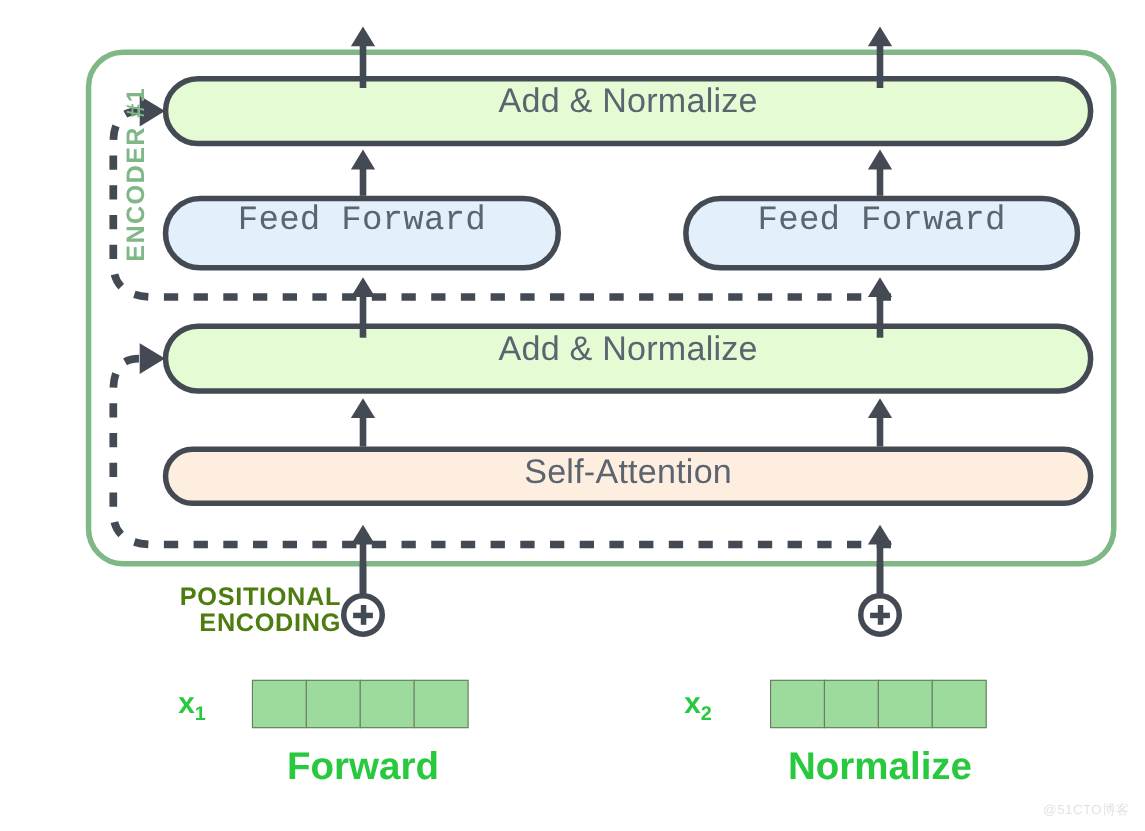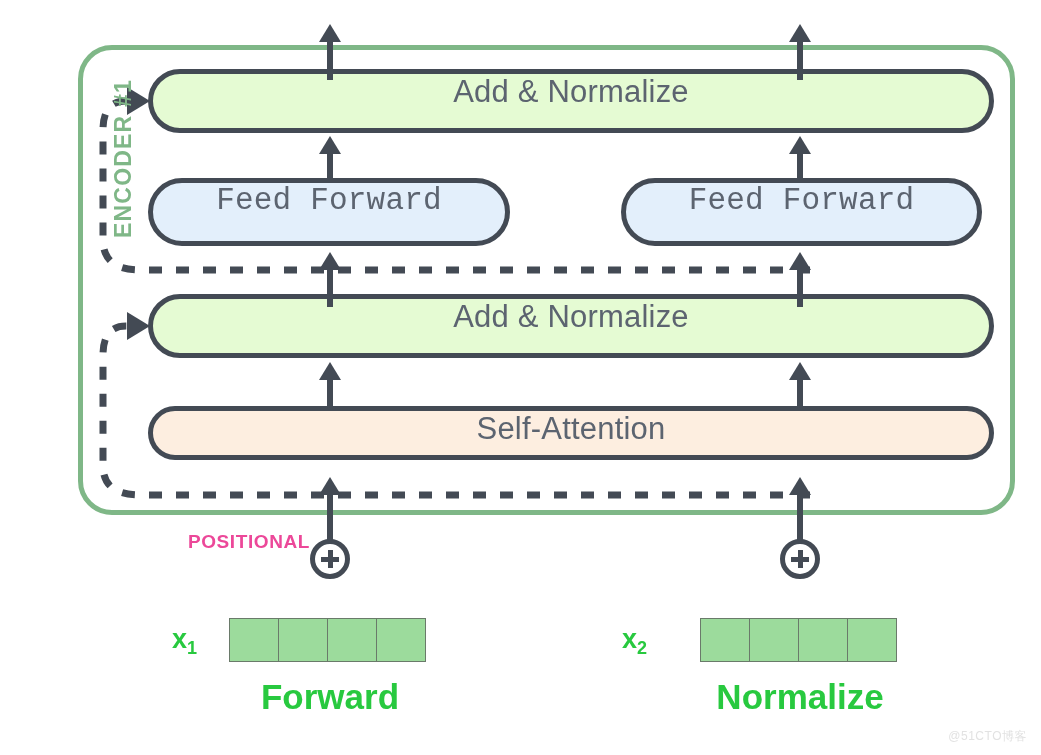--- a/index.html
+++ b/index.html
@@ -110,22 +110,22 @@
     pointer-events: none;
   }
 
   
   .pe-label {
     position: absolute;
     left: 140px;
     top: 530px;
     width: 170px;
     text-align: right;
-    color: #ec4899;
-    font-size: 19px;
+    color: #4d7c0f;
+    font-size: 23px;
     font-weight: 700;
     letter-spacing: 0.6px;
     line-height: 24px;
   }
   .circle-plus {
     position: absolute;
     width: 40px;
     height: 40px;
     border: 5px solid #434a54;
     border-radius: 50%;
@@ -275,35 +275,36 @@
     <div class="head"></div>
       <div class="stem" style="height:54px;"></div>
   </div>
   <div class="uparrow" style="left:800px; top:477px;">
     <div class="head"></div>
       <div class="stem" style="height:54px;"></div>
   </div>
 
   <div class="pe-label">
     <div>POSITIONAL</div>
+    <div>ENCODING</div>
   </div>
 
   <div class="pe-stem" style="left:327px; top:513px; height:26px;"></div>
   <div class="pe-stem" style="left:797px; top:513px; height:26px;"></div>
 
   <div class="circle-plus" style="left:310px; top:539px;">
     <div class="bar-h"></div>
       <div class="bar-v"></div>
   </div>
   <div class="circle-plus" style="left:780px; top:539px;">
     <div class="bar-h"></div>
       <div class="bar-v"></div>
   </div>
 
-  <div class="x-label" style="left:172px; top:624px;text-align:right;">
+  <div class="x-label" style="left:162px; top:624px;text-align:right;">
     <span>x</span><sub>1</sub>
   </div>
   <div class="embed-row" style="left:229px; top:618px;">
     <div class="embed-cell"></div>
     <div class="embed-cell"></div>
     <div class="embed-cell"></div>
     <div class="embed-cell"></div>
   </div>
   <div class="word-label" style="left:180px; top:677px;">Forward</div>
 

